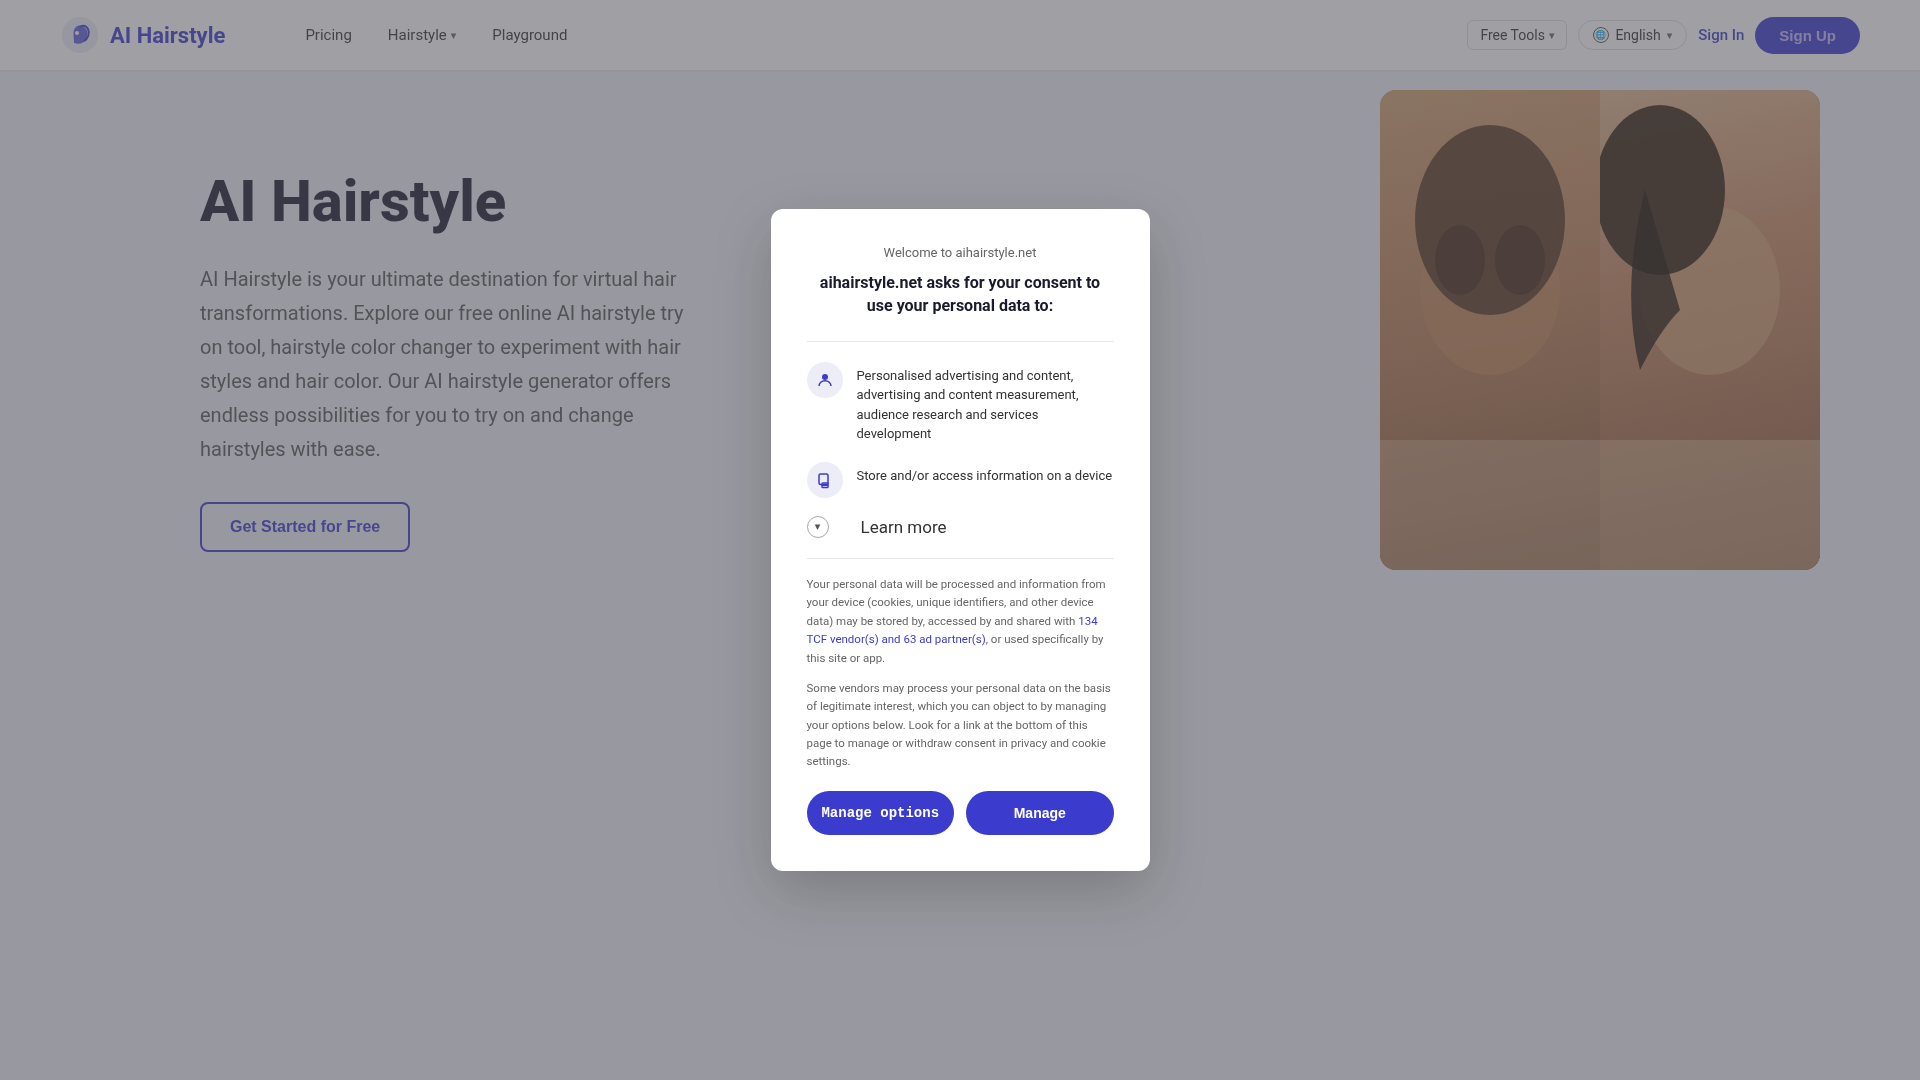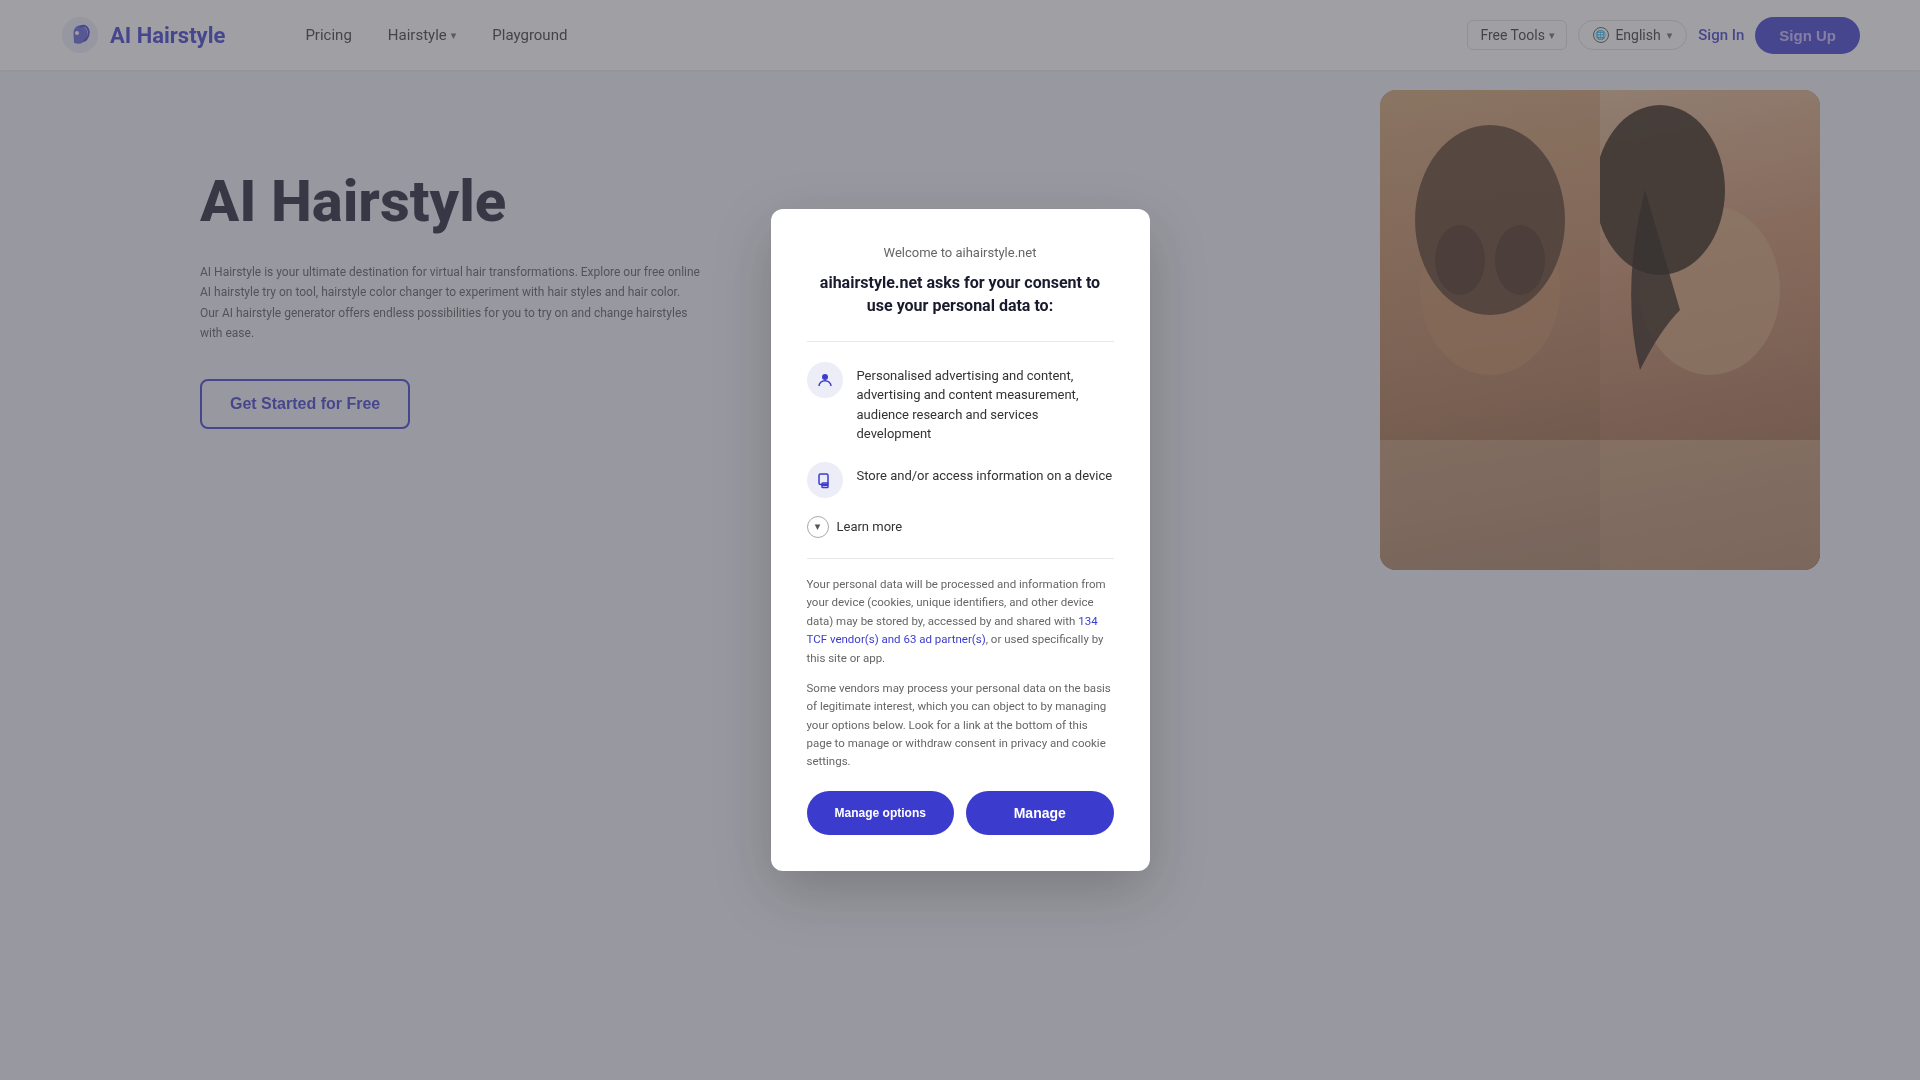--- a/index.html
+++ b/index.html
@@ -144,21 +144,21 @@
       padding-top: 20px;
     }
     .hero-title {
       font-size: 58px;
       font-weight: 800;
       color: #1a1a2e;
       line-height: 1.1;
       margin-bottom: 28px;
     }
     .hero-desc {
-      font-size: 12px;
+      font-size: 20px;
       color: #555;
       line-height: 1.7;
       margin-bottom: 36px;
       max-width: 500px;
     }
     .get-started-btn {
       background: transparent;
       border: 2px solid #3b3bce;
       color: #3b3bce;
       border-radius: 8px;
@@ -275,22 +275,23 @@
       height: 22px;
       border-radius: 50%;
       border: 1.5px solid #aaa;
       display: flex;
       align-items: center;
       justify-content: center;
       font-size: 11px;
       color: #555;
     }
     .learn-more-text {
-      font-size: 13px;
+      font-size: 17px;
       color: #333;
+      margin-left: 24px;
     }
     .modal-divider2 {
       height: 1px;
       background: #e8e8e8;
       margin-bottom: 16px;
     }
     .modal-body-text {
       font-size: 11.5px;
       color: #666;
       line-height: 1.6;
@@ -305,23 +306,24 @@
       gap: 12px;
       margin-top: 20px;
     }
     .manage-options-btn {
       flex: 1;
       padding: 14px;
       border: none;
       border-radius: 30px;
       background: #3b3bce;
       color: #fff;
-      font-size: 12px;
+      font-size: 14px;
       font-weight: 600;
       cursor: pointer;
+      font-family: Liberation Mono, monospace;
     }
     .consent-btn {
       flex: 1;
       padding: 14px;
       border: none;
       border-radius: 30px;
       background: #3b3bce;
       color: #fff;
       font-size: 14px;
       font-weight: 600;

